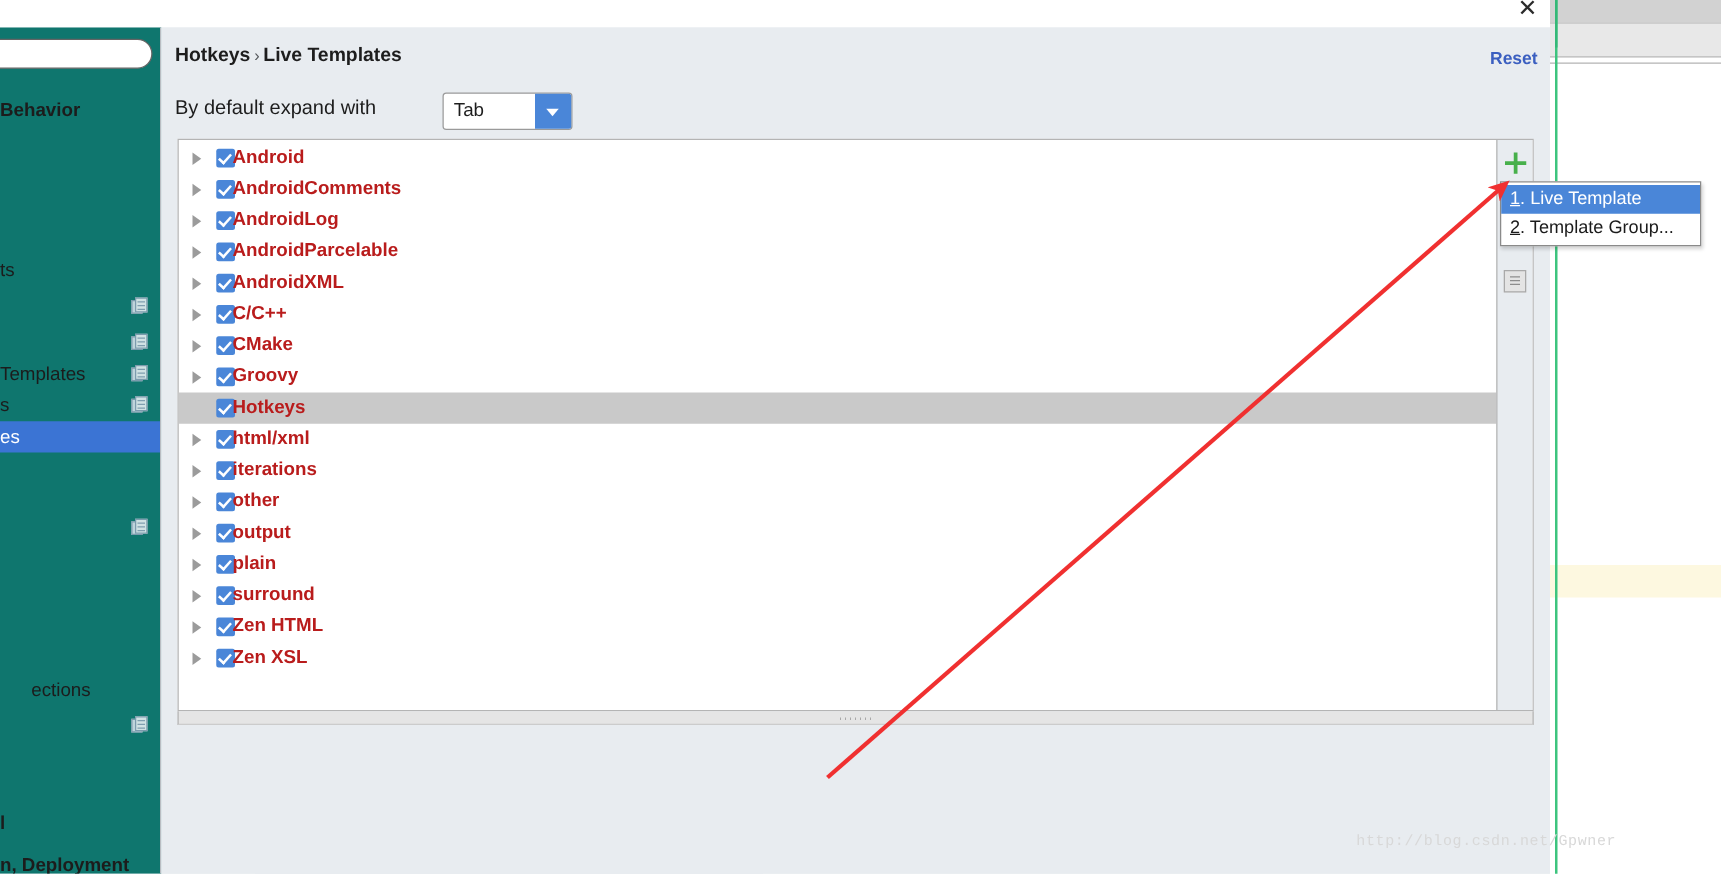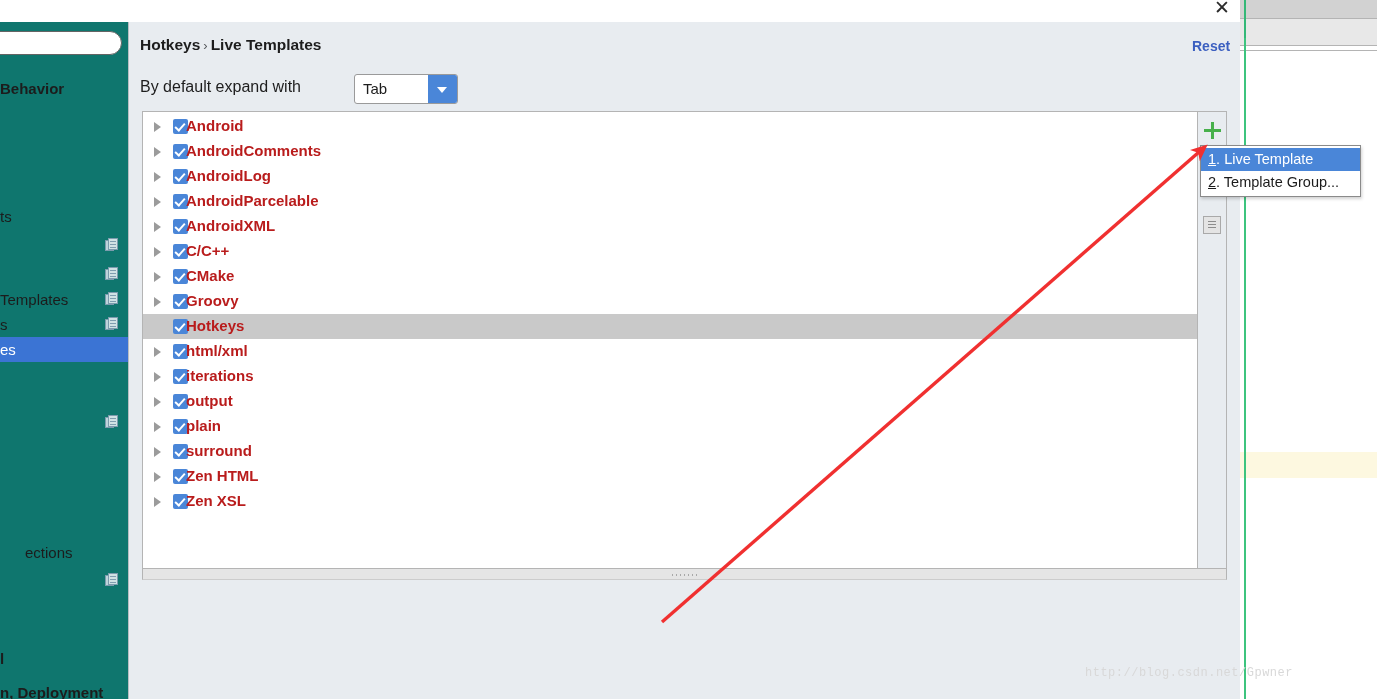--- a/index.html
+++ b/index.html
@@ -560,20 +560,25 @@
             <span class="tree-label">html/xml</span>
           </div>
           <div class="tree-row">
             <span class="tw"></span>
             <span class="cb"></span>
             <span class="tree-label">iterations</span>
           </div>
           <div class="tree-row">
             <span class="tw"></span>
             <span class="cb"></span>
+            <span class="tree-label">other</span>
+          </div>
+          <div class="tree-row">
+            <span class="tw"></span>
+            <span class="cb"></span>
             <span class="tree-label">output</span>
           </div>
           <div class="tree-row">
             <span class="tw"></span>
             <span class="cb"></span>
             <span class="tree-label">plain</span>
           </div>
           <div class="tree-row">
             <span class="tw"></span>
             <span class="cb"></span>

